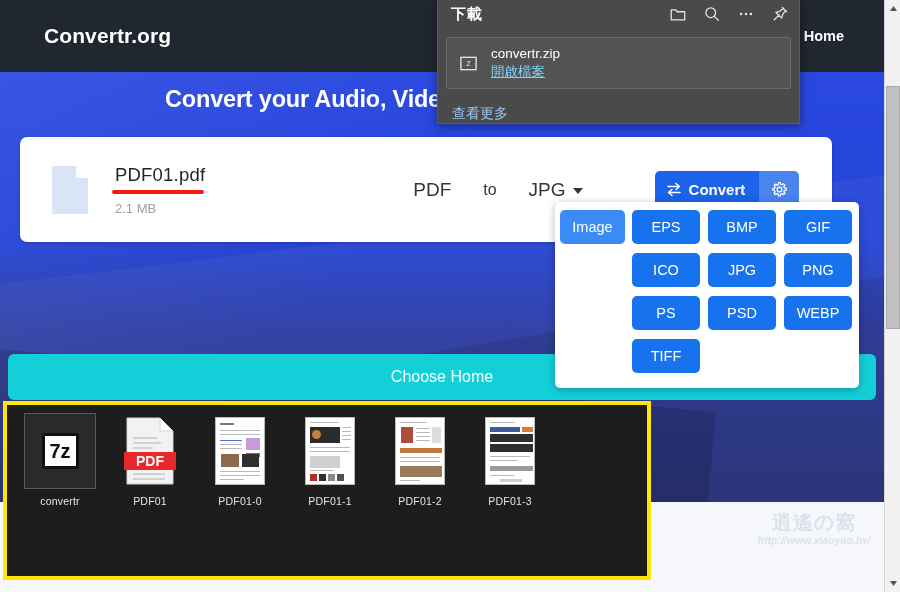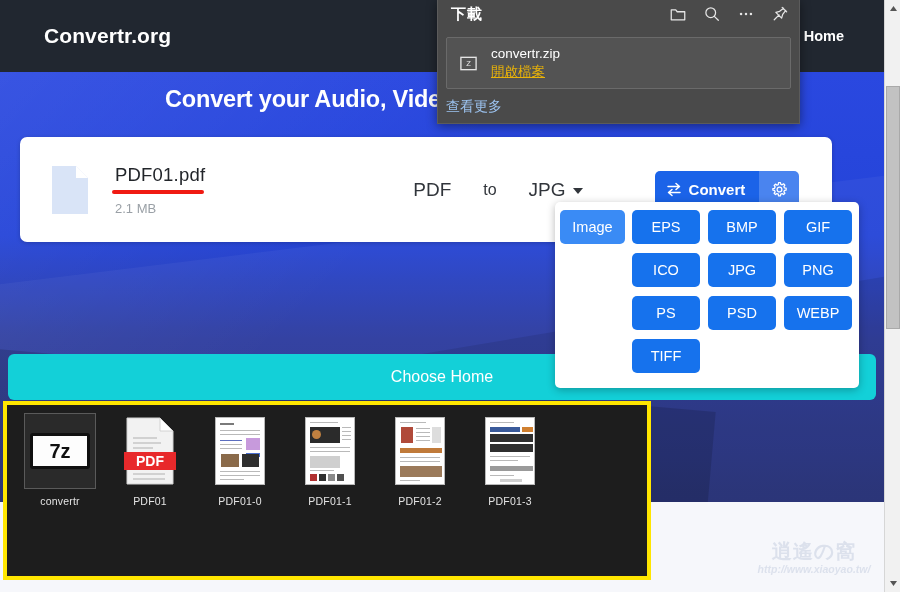--- a/index.html
+++ b/index.html
@@ -154,41 +154,41 @@
   .dl-ico { width: 18px; height: 18px; cursor: pointer; display: block; }
   .dl-item {
     margin: 1px 8px 0 8px; height: 52px; background: #535353;
     border: 1px solid #6a6a6a; border-radius: 2px;
     display: flex; align-items: center;
   }
   .zip-ico { margin-left: 12px; width: 19px; height: 19px; }
   .dl-texts { margin-left: 13px; }
   .dl-fname { color: #ffffff; font-size: 13.5px; }
   .dl-open {
-    color: #eab308; font-size: 13.5px; margin-top: 2px;
+    color: #7dd3fc; font-size: 13.5px; margin-top: 2px;
     text-decoration: underline; cursor: pointer;
   }
   .dl-more {
-    margin-top: 9px; padding-left: 8px; color: #9cc3f0; font-size: 14px;
+    margin-top: 16px; padding-left: 14px; color: #9cc3f0; font-size: 14px;
     cursor: pointer;
   }
 
   
   .explorer {
     position: absolute; left: 3px; top: 401px; width: 648px; height: 179px;
     background: #1d1d1d; border: 4px solid #ffe600;
   }
   .thumbs { display: flex; padding: 8px 0 0 14px; gap: 12px; }
   .thumb { width: 78px; display: flex; flex-direction: column; align-items: center; }
   .thumb-box { width: 72px; height: 76px; display: flex; align-items: center; justify-content: center; }
   .thumb-label { color: #e4e4e4; font-size: 10.5px; margin-top: 6px; letter-spacing: .2px; }
   .sel-box { border: 1px solid #5a5a5a; background: #2a2a2a; }
 
   .z7 {
-    width: 60px; height: 36px; background: #fdfdfd; border: 3px solid #101010;
+    width: 37px; height: 36px; background: #fdfdfd; border: 3px solid #101010;
     border-radius: 3px; color: #101010; font-size: 20px; font-weight: bold;
     display: flex; align-items: center; justify-content: center;
     font-family: "Liberation Sans", sans-serif;
   }
 
   
   .page-thumb { width: 50px; height: 68px; background: #ffffff; border: 1px solid #b9b9b9; position: relative; overflow: hidden; }
   .pl { position: absolute; background: #b9b9b9; height: 1.4px; left: 4px; right: 4px; }
 
   
@@ -202,21 +202,21 @@
   }
   .sb-up { top: 0; }
   .sb-dn { bottom: 0; }
   .sb-thumb {
     position: absolute; left: 1px; top: 86px; width: 14px; height: 243px;
     background: #c2c2c2; border: 1px solid #a9a9a9; cursor: pointer;
   }
 
   
   .watermark {
-    position: absolute; left: 744px; top: 538px; width: 140px;
+    position: absolute; left: 744px; top: 509px; width: 140px;
     text-align: center; pointer-events: none; opacity: .5;
   }
   .wm-cjk { color: #c3ccdf; font-size: 20px; font-weight: bold; letter-spacing: 1px; }
   .wm-url { color: #c3ccdf; font-size: 10.5px; font-style: italic; font-weight: bold; margin-top: -2px; }
 </style>
 </head>
 <body>
 
 <div id="root">
 

